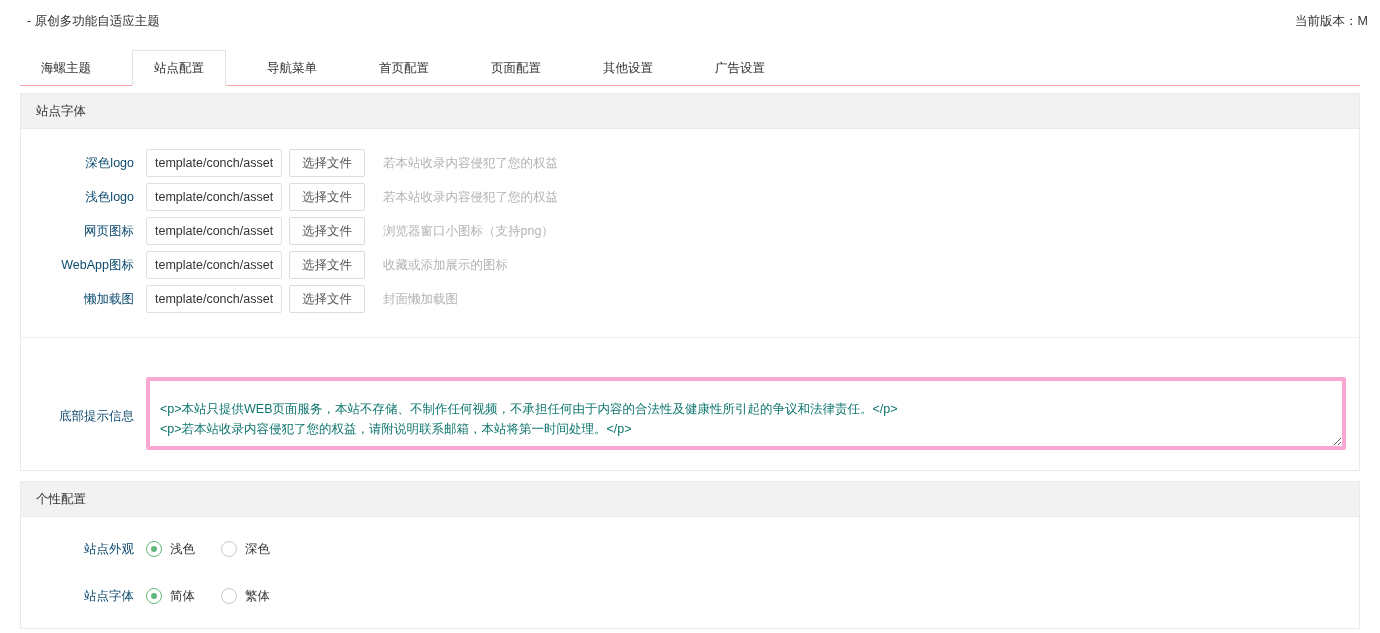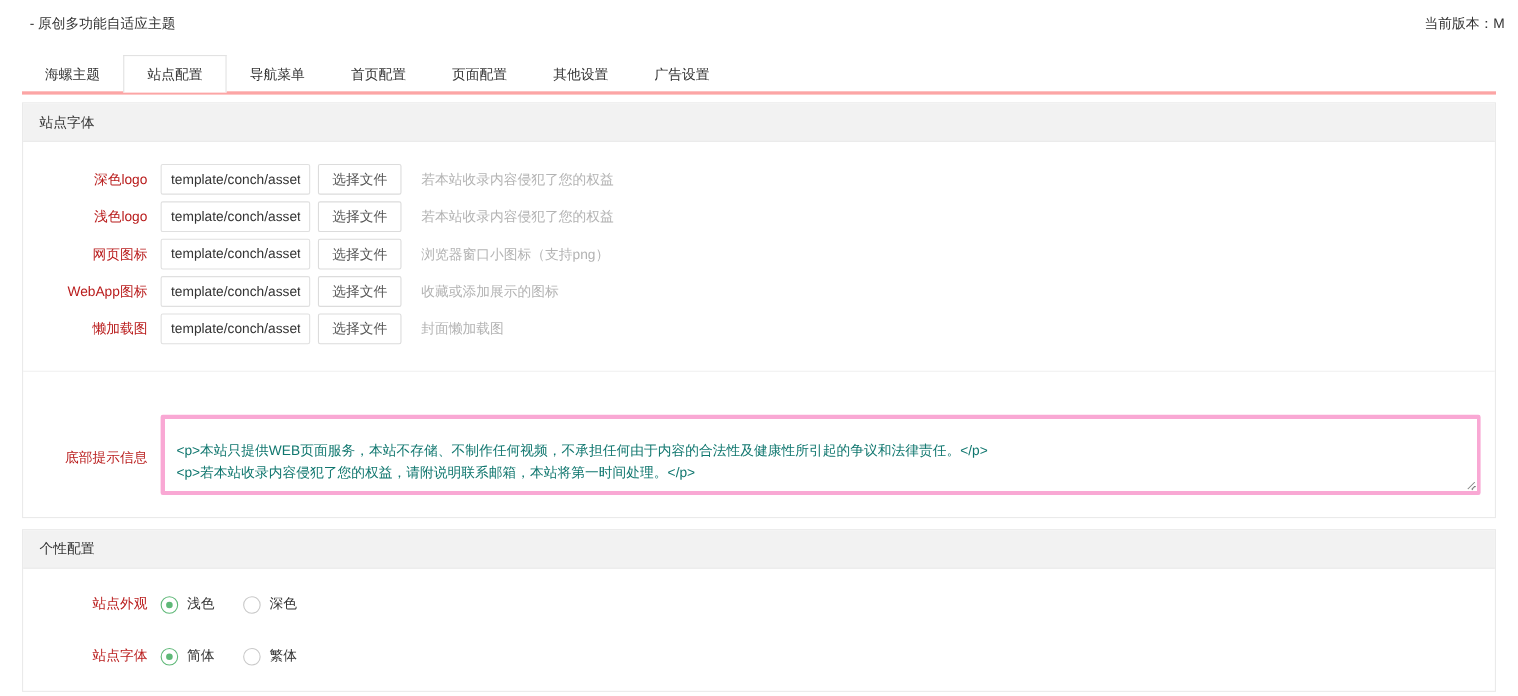--- a/index.html
+++ b/index.html
@@ -17,21 +17,22 @@
     align-items: center;
     padding: 13px 12px 0 27px;
     height: 30px;
   }
   .topbar .version { color: #333; }
   
   .tabs {
     margin: 20px 20px 0;
     display: flex;
     height: 36px;
-    border-bottom: 3px solid #fca5a5;
+    border-bottom: 1px solid #fca5a5;
+    gap: 20px;
   }
   .tab {
     padding: 0 21px;
     line-height: 36px;
     color: #333;
     cursor: pointer;
     white-space: nowrap;
   }
   .tab.active {
     background: #fff;
@@ -61,21 +62,21 @@
     display: flex;
     align-items: center;
     height: 28px;
     margin-bottom: 6px;
   }
   .form-label {
     flex: none;
     width: 125px;
     padding-right: 12px;
     text-align: right;
-    color: #b91c1c;
+    color: #0c4a6e;
   }
   .text-input {
     flex: none;
     width: 136px;
     height: 28px;
     border: 1px solid #e0e0e0;
     border-radius: 2px;
     padding: 0 8px;
     font: inherit;
     color: #333;
@@ -117,21 +118,21 @@
   .panel-body.personal { padding: 22px 0; }
   .radio-row {
     display: flex;
     align-items: center;
     height: 20px;
     margin-bottom: 27px;
   }
   .radio-row:last-child { margin-bottom: 0; }
   .radio {
     display: inline-flex;
-    align-items: flex-end;
+    align-items: flex-start;
     margin-right: 26px;
     cursor: pointer;
     font-family: Liberation Mono, monospace;
   }
   .radio-circle {
     width: 16px;
     height: 16px;
     border-radius: 50%;
     border: 1px solid #c9c9c9;
     background: #fff;

